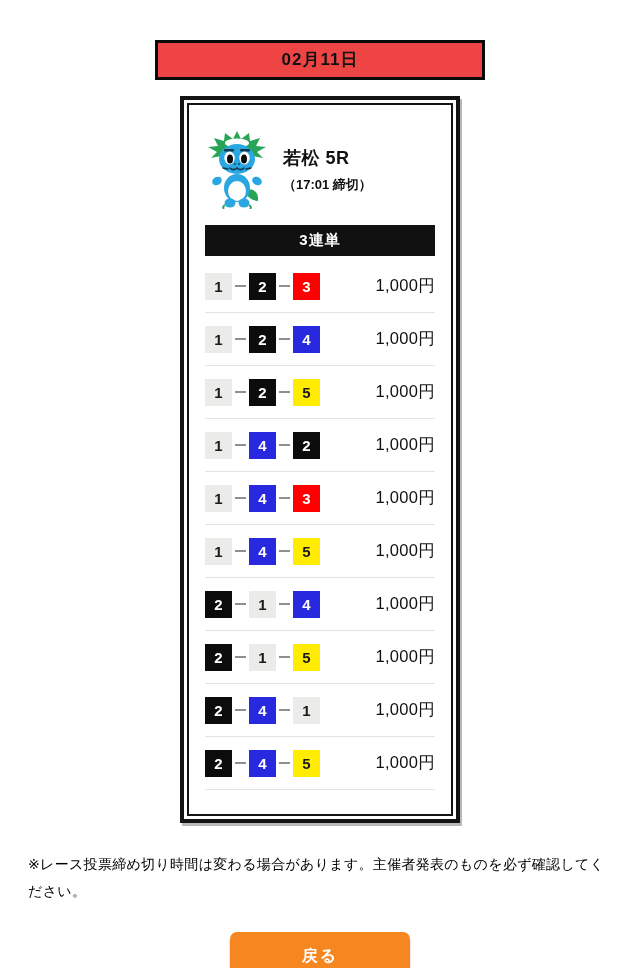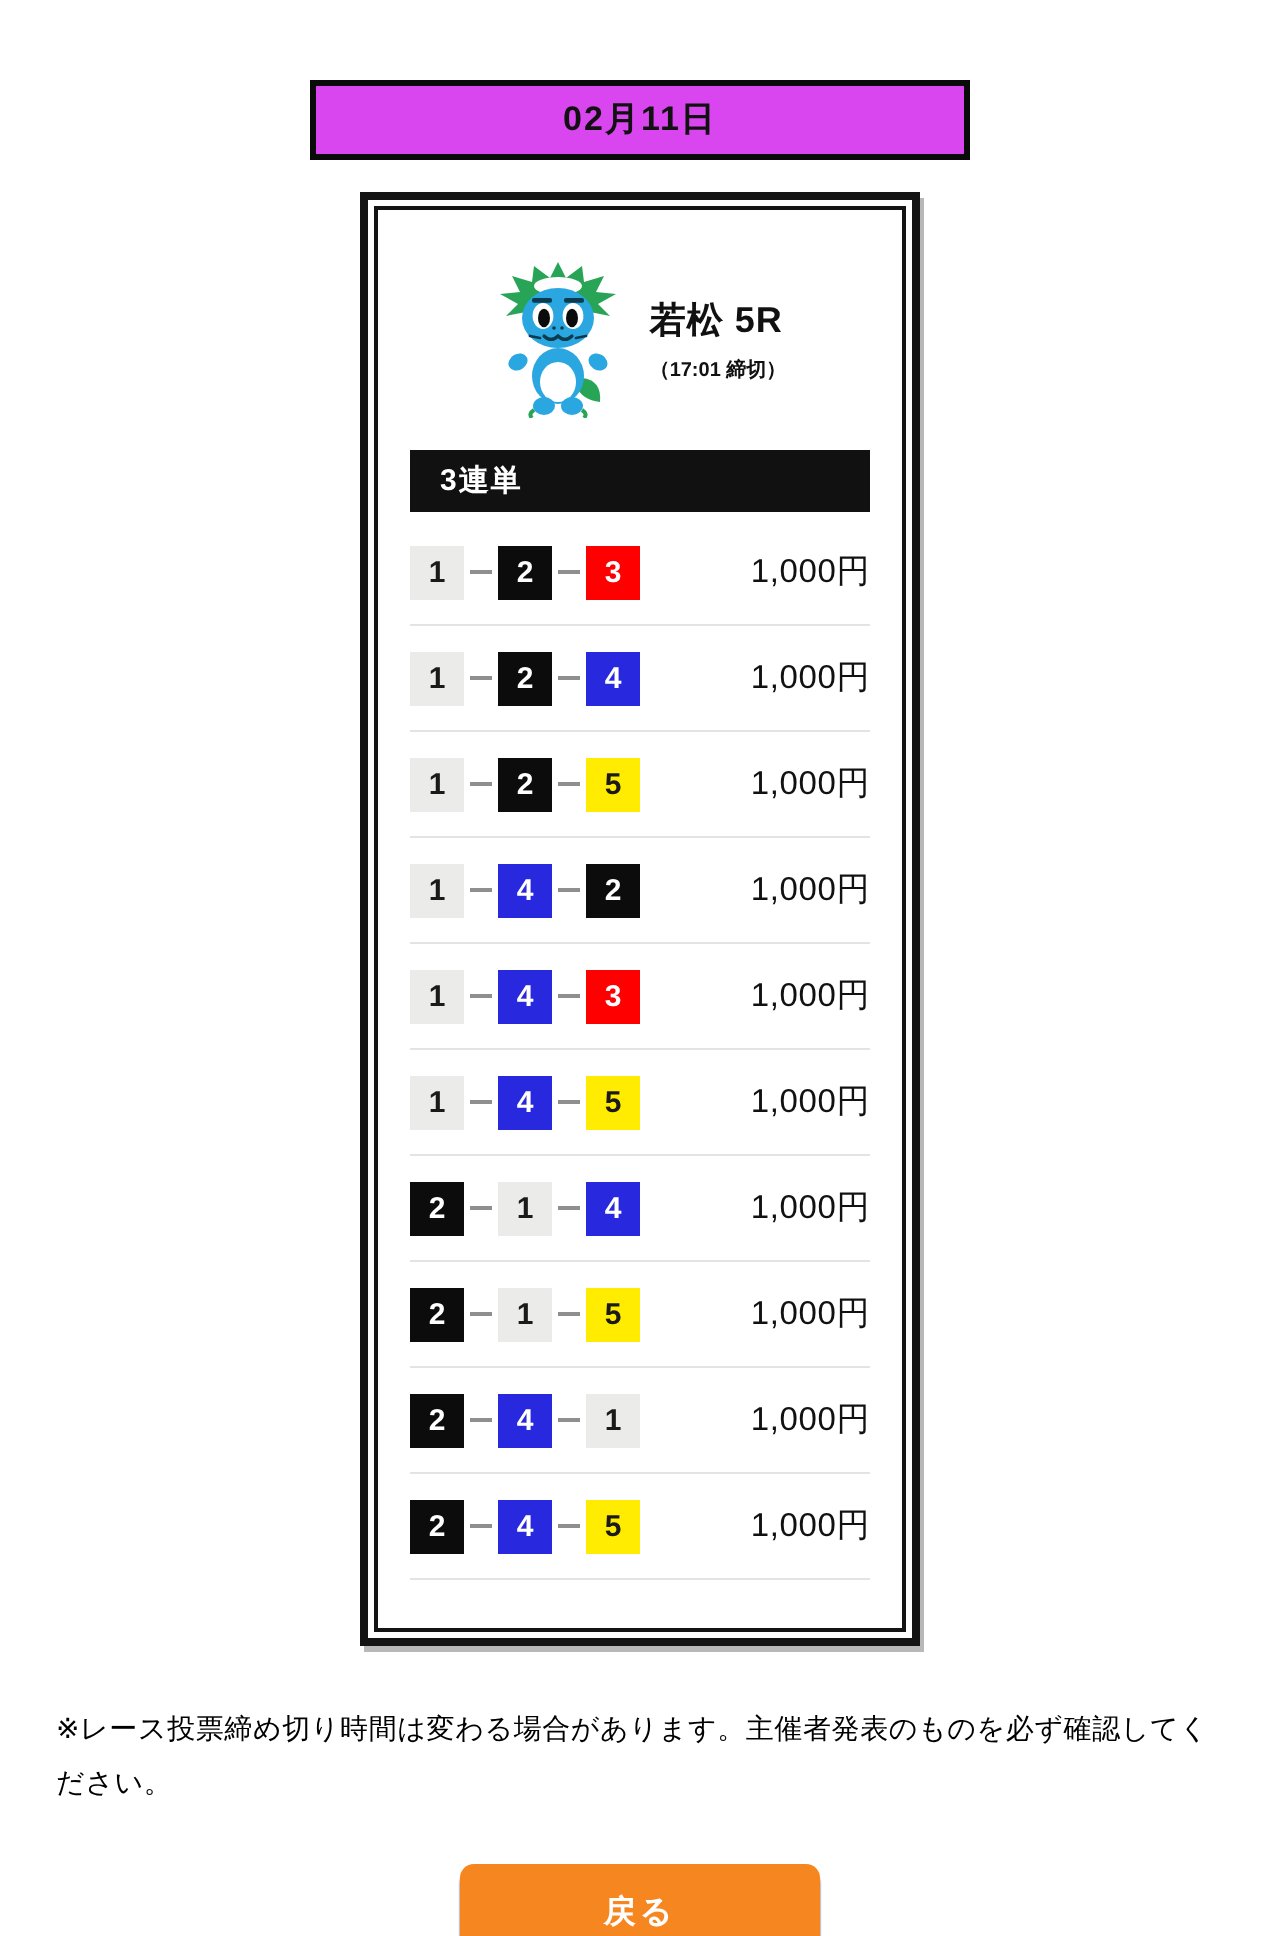--- a/index.html
+++ b/index.html
@@ -37,33 +37,34 @@
   .ticket-inner {
     border: 2px solid #141414;
     padding: 22px 16px 24px;
     background: #fff;
   }
 
   
   .card-header {
     display: flex;
     align-items: center;
-    justify-content: center;
+    justify-content: flex-start;
     gap: 14px;
     margin: 4px 0 16px;
   }
   .mascot-wrap { flex: 0 0 auto; line-height: 0; }
   .race-info { text-align: left; }
   .race-title { font-size: 18px; font-weight: bold; letter-spacing: 0.5px; }
-  .race-deadline { font-size: 10px; font-weight: bold; margin-top: 6px; }
+  .race-deadline { font-size: 13px; font-weight: bold; margin-top: 6px; }
 
   
   .bet-type-banner {
     background: #111111;
     color: #ffffff;
+    text-align: center;
     font-size: 15px;
     font-weight: bold;
     padding: 6px 15px;
     letter-spacing: 1px;
   }
 
   
   .bet-rows { margin-top: 4px; }
   .bet-row {
     display: flex;
@@ -122,21 +123,21 @@
     box-shadow: 0 3px 1px rgba(10,10,10,0.9);
     cursor: pointer;
     letter-spacing: 2px;
   }
 </style>
 </head>
 <body>
 
 <div>
 
-  <div class="date-banner" style="background: #d946ef;">02月11日</div>
+  <div class="date-banner" style="background: #ef4444;">02月11日</div>
 
   <div class="ticket-card">
     <div class="ticket-inner">
 
       <div class="card-header">
         <div class="mascot-wrap">
           <svg width="64" height="78" viewBox="0 0 64 78">
             <polygon fill="#28a457" points="32,0 36,8 44,2 45,10 55,7 51,15 61,16 52,21 58,27 48,25 32,24 16,25 6,27 12,21 3,16 13,15 9,7 19,10 20,2 28,8"></polygon>
             <ellipse cx="32" cy="12" rx="12" ry="4.5" fill="#fdfdfd"></ellipse>
             <ellipse cx="32" cy="28" rx="18" ry="15" fill="#2aa7e0"></ellipse>

